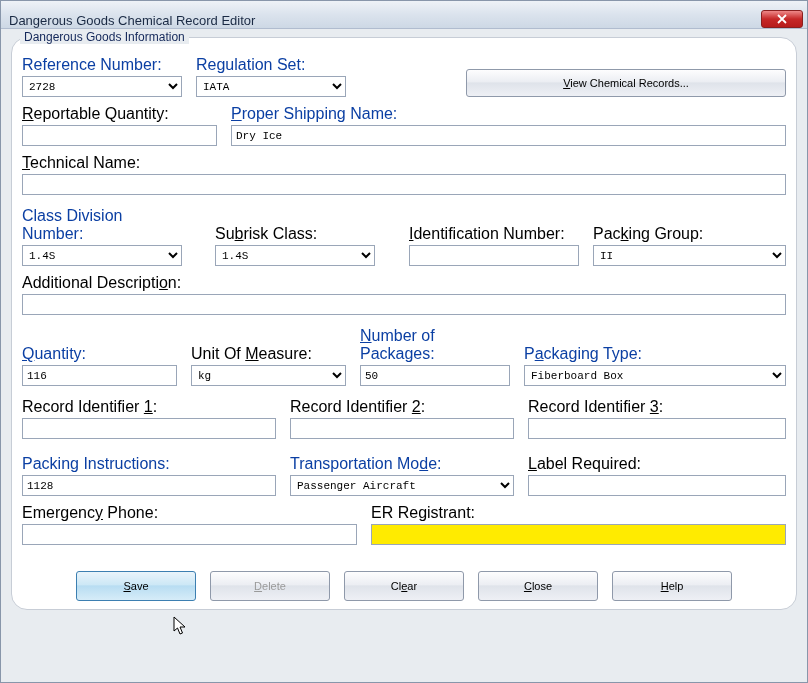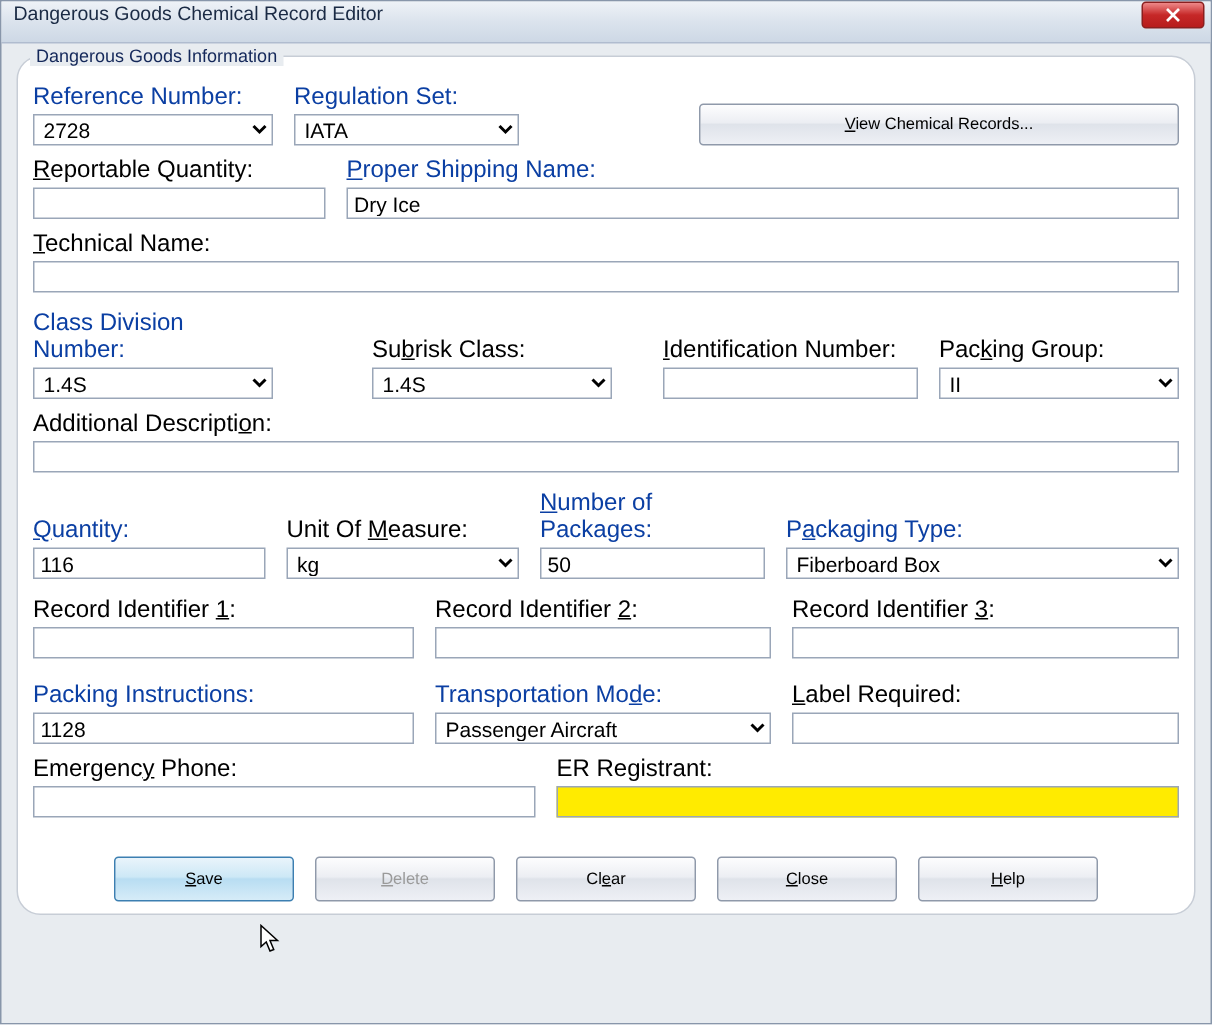--- a/index.html
+++ b/index.html
@@ -15,21 +15,21 @@
     height: 683px;
     background: #e8ecf0;
     border: 1px solid #8896aa;
     position: relative;
   }
   .titlebar {
     height: 28px;
     background: linear-gradient(to bottom, #eef2f7 0%, #dbe3ed 50%, #cdd8e5 100%);
     border-bottom: 1px solid #b0bccf;
     display: flex;
-    align-items: flex-start;
+    align-items: flex-end;
     padding: 0 4px 0 8px;
   }
   .titlebar .title {
     flex: 1;
     font-size: 13px;
     color: #1a2a44;
   }
   .close-btn {
     width: 42px;
     height: 18px;
@@ -77,22 +77,22 @@
     font-size: 16px;
     margin-bottom: 2px;
   }
   .lbl-blue { color: #0b3fa3; }
   .lbl-black { color: #000; }
   .underline-letter { text-decoration: underline; }
   input.text, select.sel {
     height: 21px;
     border: 1px solid #9aa6b8;
     background: #fff;
-    font-family: Liberation Sans, sans-serif;
-    font-size: 14px;
+    font-family: Liberation Mono, monospace;
+    font-size: 11px;
     padding: 2px 4px;
   }
   select.sel {
     padding: 1px 2px;
   }
   .big-btn {
     height: 30px;
     border: 1px solid #8f99aa;
     background: linear-gradient(to bottom, #fdfdfe 0%, #eceef3 45%, #dfe3ea 50%, #eef0f5 100%);
     font-family: inherit;
@@ -174,21 +174,21 @@
           <span class="lbl lbl-black"><span class="underline-letter">T</span>echnical Name:</span>
           <input class="text" value="" style="">
         </div>
       </div>
 
       <div class="row" style="margin-top:12px;">
         <div class="col" style="width:160px;">
           <span class="lbl lbl-blue">Class Division Number:</span>
           <select class="sel"><option>1.4S</option></select>
         </div>
-        <div class="col" style="width:160px; margin-left:52px;">
+        <div class="col" style="width:160px; margin-left:19px;">
           <span class="lbl lbl-black">Su<span class="underline-letter">b</span>risk Class:</span>
           <select class="sel"><option>1.4S</option></select>
         </div>
         <div class="col" style="width:170px; margin-left:20px;">
           <span class="lbl lbl-black"><span class="underline-letter">I</span>dentification Number:</span>
           <input class="text" value="" style="">
         </div>
         <div class="col" style="flex:1;">
           <span class="lbl lbl-black">Pac<span class="underline-letter">k</span>ing Group:</span>
           <select class="sel"><option>II</option></select>

